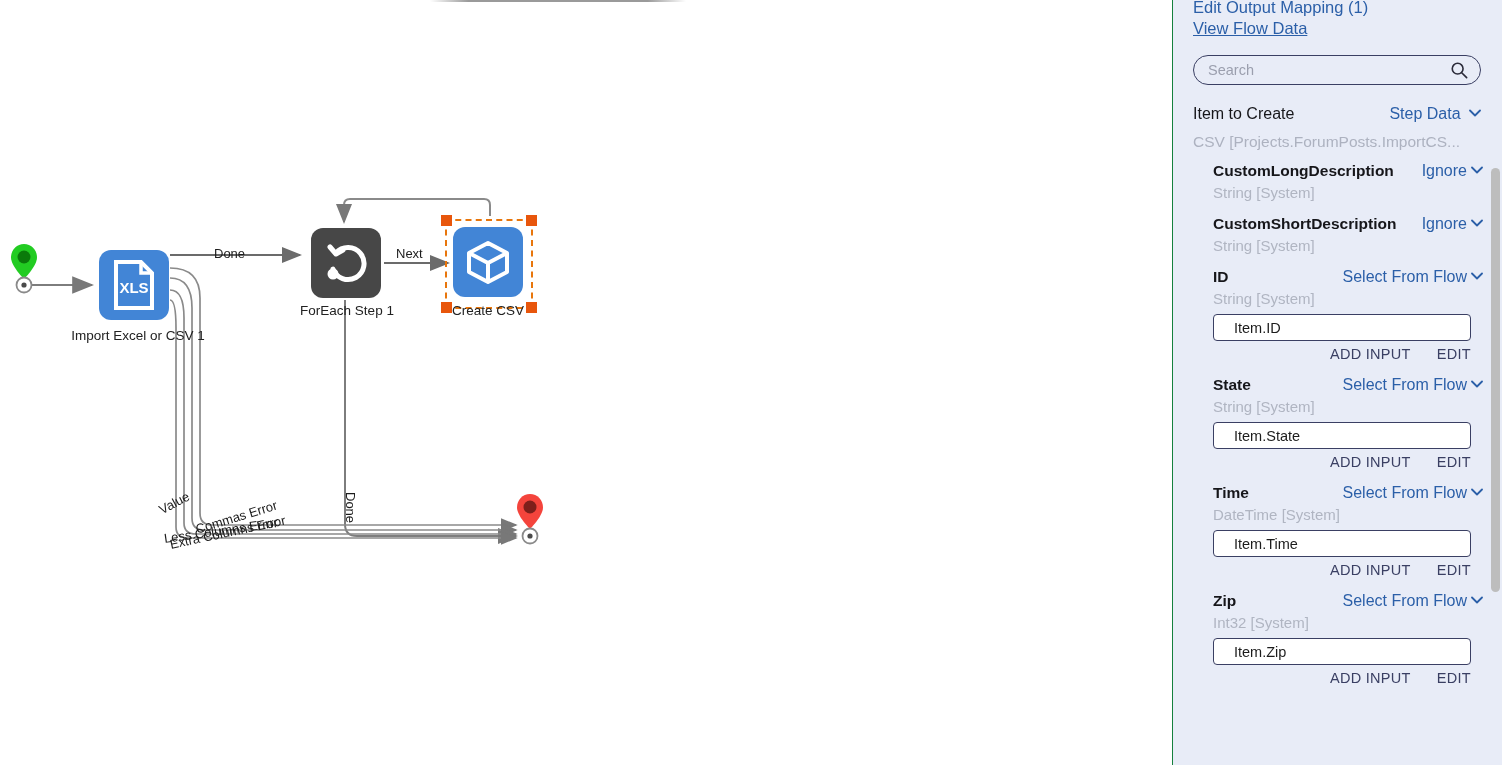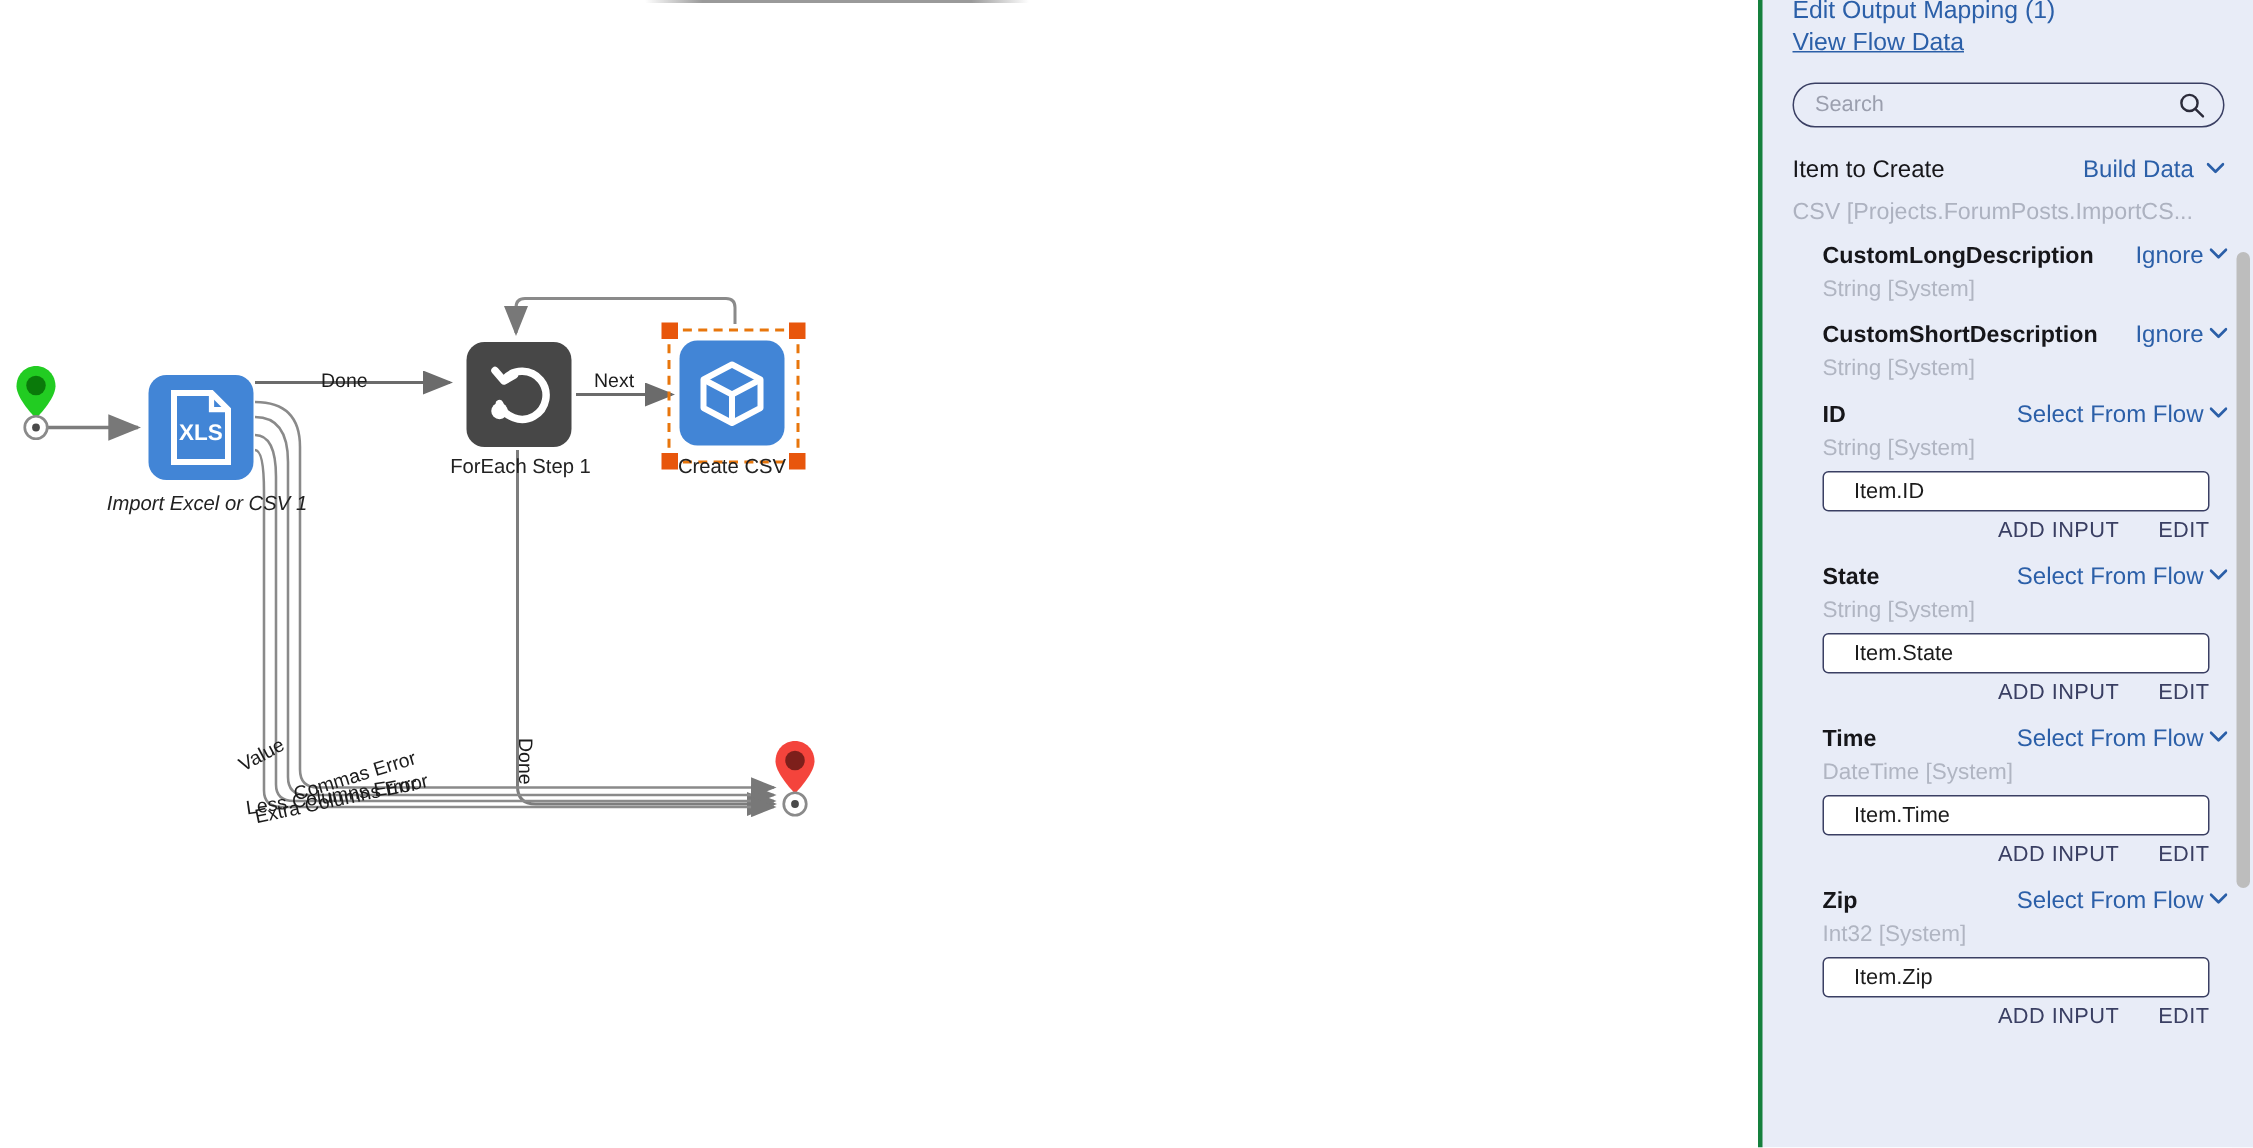--- a/index.html
+++ b/index.html
@@ -91,21 +91,21 @@
 
   
   #panel {
     position: absolute;
     left: 1172px; top: 0;
     width: 330px;
     height: 765px;
     background: #e8ecf7;
     overflow: hidden;
     box-sizing: border-box;
-    border-left: 3px solid #15803d;
+    border-left: 1px solid #15803d;
   }
   .panel-link {
     color: #2b5fa8;
     font-size: 16.5px;
     padding-left: 20px;
     line-height: 26px;
     cursor: pointer;
     white-space: nowrap;
   }
   #link-edit-output { position: absolute; left: 0; top: -6px; }
@@ -296,21 +296,21 @@
     <circle cx="530" cy="536" r="2.6" fill="#4a4a4a"></circle>
   </svg>
 
   <div class="node node-xls" style="left:99px; top:250px;">
     <svg width="44" height="52" viewBox="0 0 44 52">
       <path d="M4,3 L29,3 L40,14 L40,49 L4,49 Z" fill="none" stroke="#ffffff" stroke-width="4"></path>
       <path d="M29,3 L29,14 L40,14" fill="none" stroke="#ffffff" stroke-width="3.5"></path>
       <text x="22" y="34" font-family="Liberation Sans, sans-serif" font-size="15" font-weight="bold" fill="#ffffff" text-anchor="middle">XLS</text>
     </svg>
   </div>
-  <div class="node-label" style="left:68px; top:328px; width:140px;font-style:italic;">Import Excel or CSV 1</div>
+  <div class="node-label" style="left:68px; top:328px; width:140px;">Import Excel or CSV 1</div>
 
   <div class="node node-foreach" style="left:311px; top:228px;">
     <svg width="48" height="48" viewBox="0 0 48 48">
       <path d="M14,14 A16,16 0 1 1 11,30" fill="none" stroke="#ffffff" stroke-width="5" stroke-linecap="round"></path>
       <path d="M8,8 L14,15 L21,11" fill="none" stroke="#ffffff" stroke-width="5" stroke-linecap="round" stroke-linejoin="round"></path>
       <circle cx="11" cy="35" r="5.5" fill="#ffffff"></circle>
     </svg>
   </div>
   <div class="node-label" style="left:287px; top:303px; width:120px;">ForEach Step 1</div>
 
@@ -348,21 +348,21 @@
     <input id="search-input" type="text" placeholder="Search" style="">
     <svg id="search-icon" viewBox="0 0 20 20">
       <circle cx="8.5" cy="8.5" r="6" fill="none" stroke="#2b2b3a" stroke-width="1.8"></circle>
       <line x1="13" y1="13" x2="18.5" y2="18.5" stroke="#2b2b3a" stroke-width="1.8" stroke-linecap="round"></line>
     </svg>
   </div>
 
   <div id="item-create-row">
     <span id="item-create-label">Item to Create</span>
     <span class="dropdown-link">
-      <span>Build Data</span>
+      <span>Step Data</span>
       <svg class="chev" width="12" height="8" viewBox="0 0 12 8">
         <path d="M1,1.5 L6,6.5 L11,1.5" fill="none" stroke="#2b5fa8" stroke-width="1.8" stroke-linecap="round" stroke-linejoin="round"></path>
       </svg>
     </span>
   </div>
   <div id="item-create-subtitle">CSV [Projects.ForumPosts.ImportCS...</div>
 
   <div id="prop-list">
       <div class="prop">
         <div class="prop-head">

